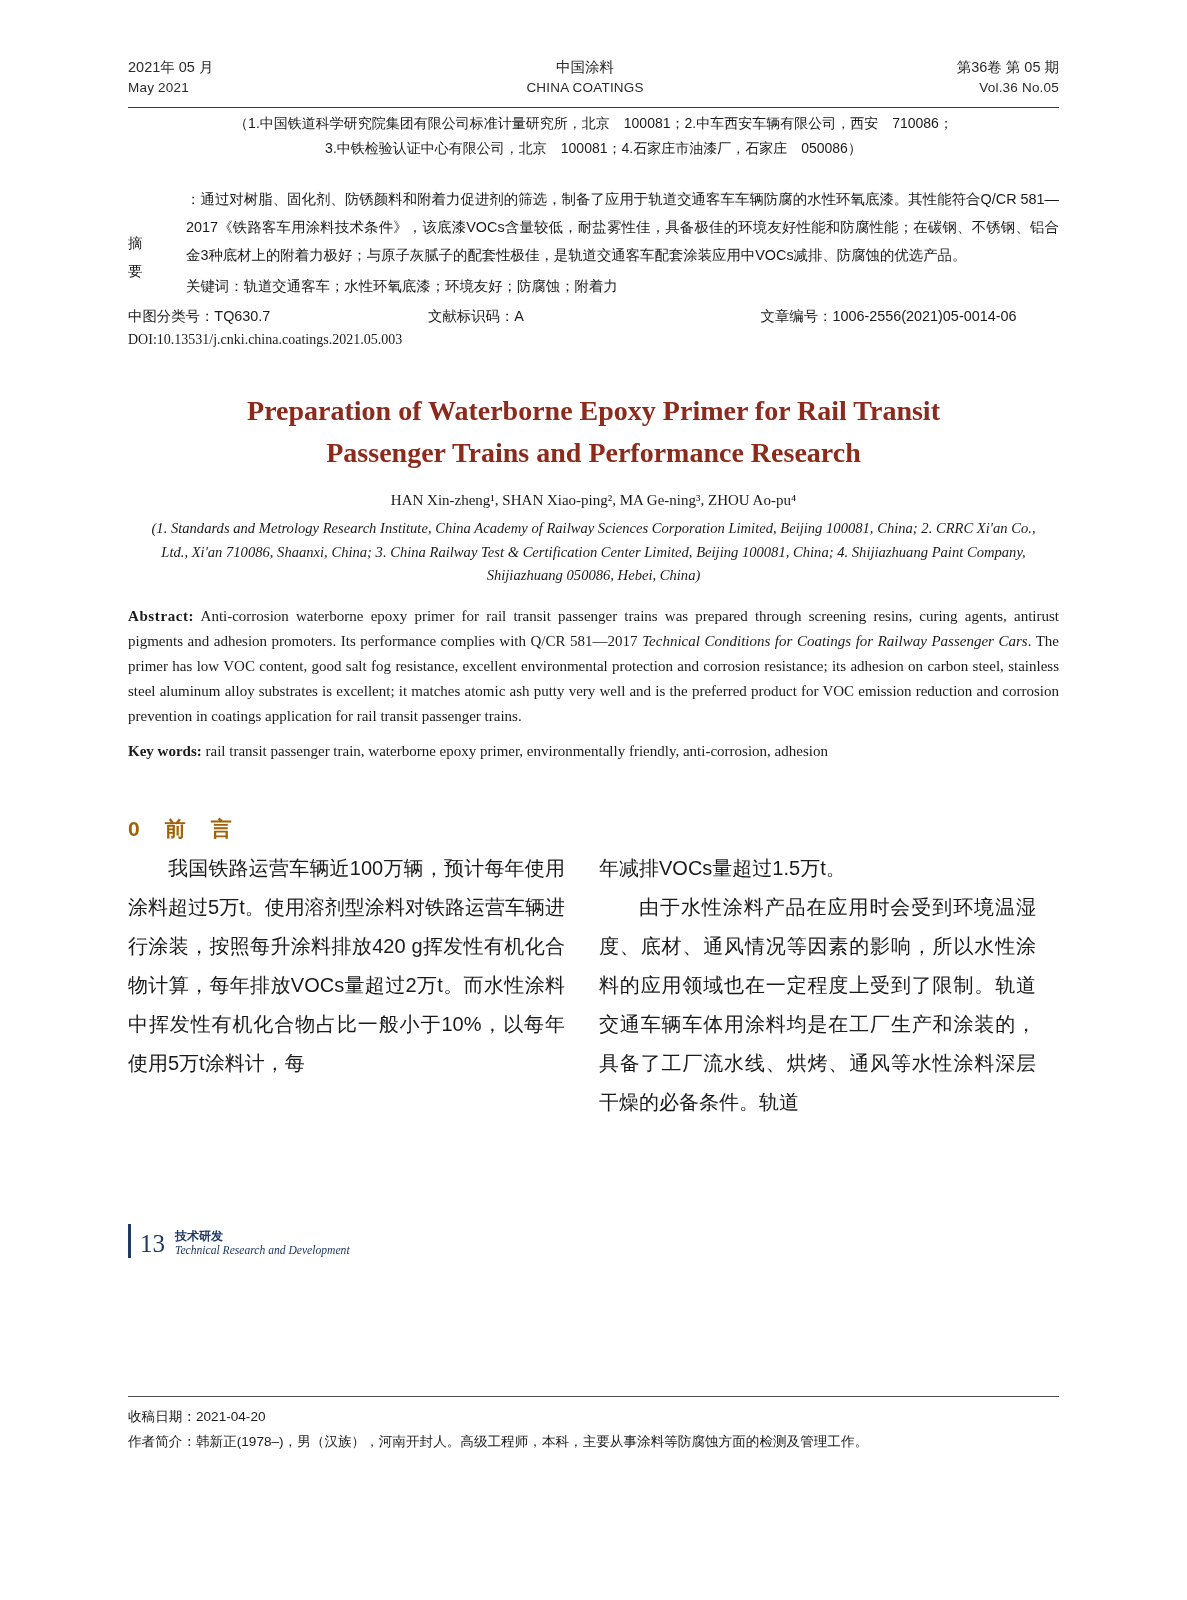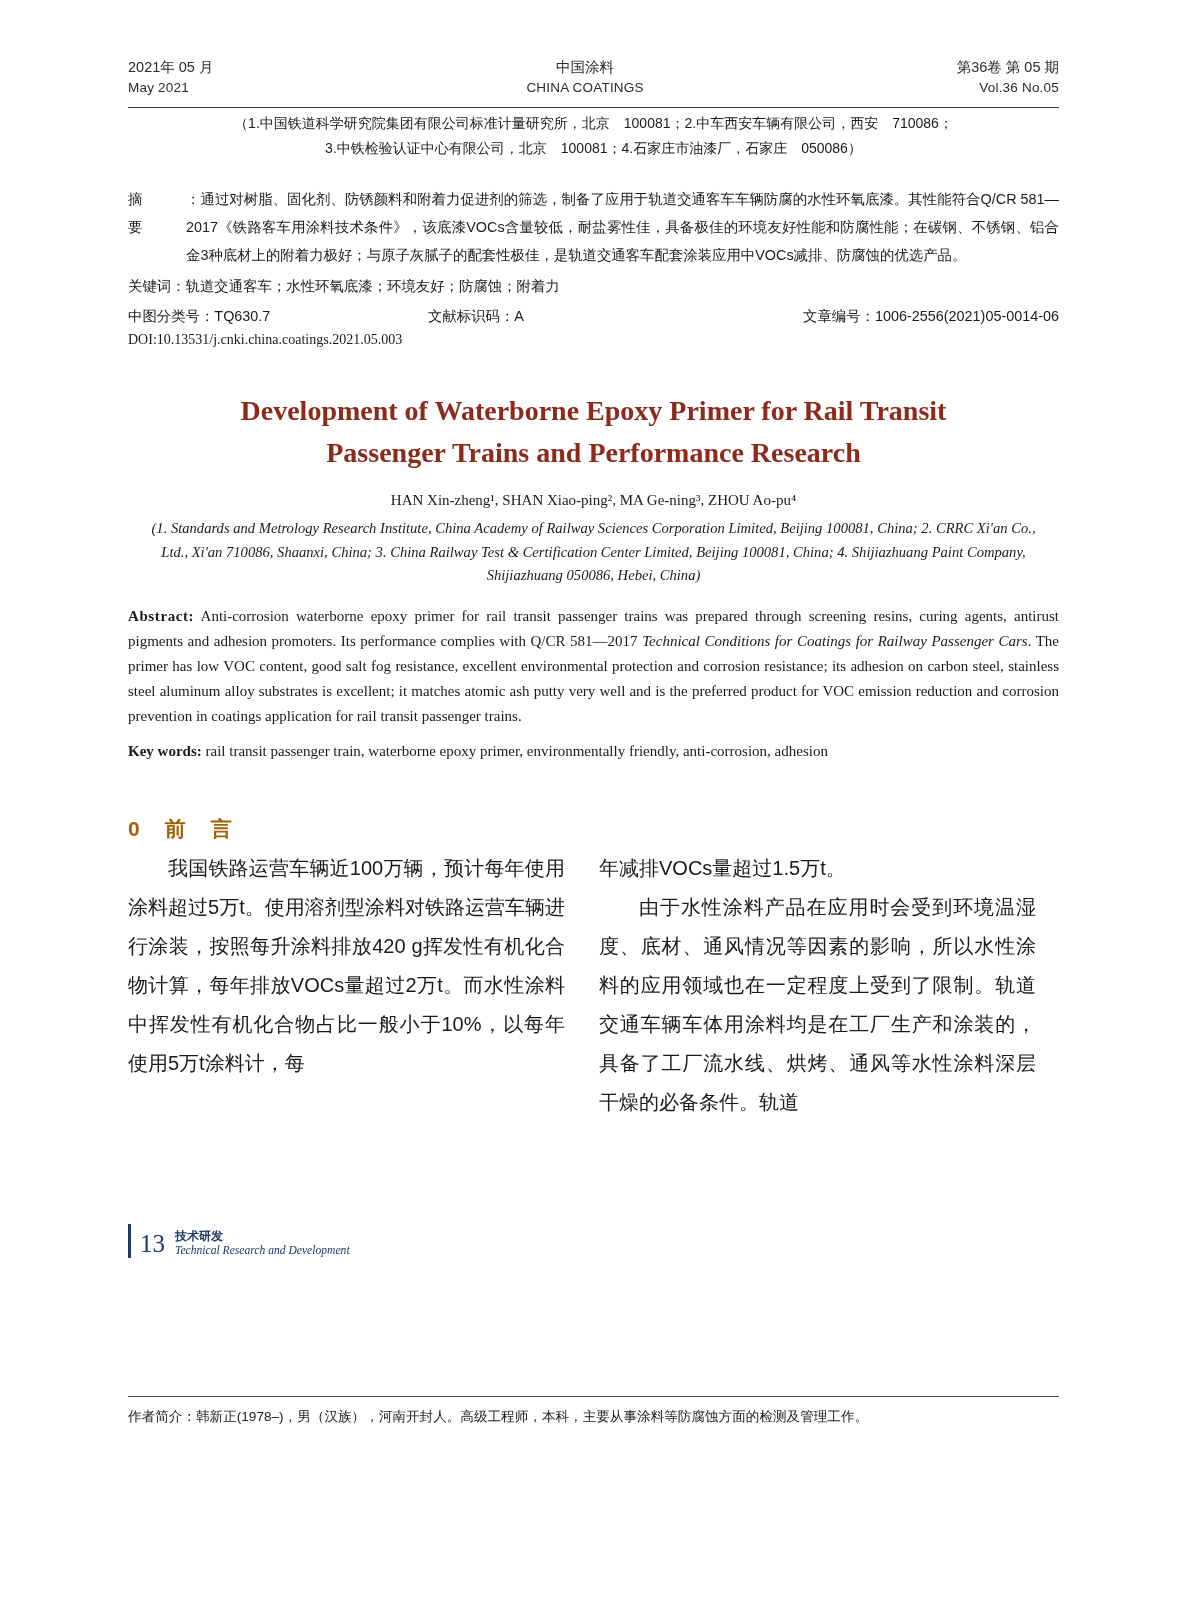--- a/index.html
+++ b/index.html
@@ -72,39 +72,40 @@
   .cn-abs {
     margin-top: 26px;
     font-size: 14.4px;
     line-height: 1.92;
     text-align: justify;
   }
   .cn-abs .lbl {
     float: left;
     width: 58px;
     letter-spacing: 6px;
+    margin-top: 44px;
   }
   .cn-abs .body {
     margin-left: 58px;
     display: block;
   }
   .cn-kw {
     margin-top: 4px;
     font-size: 14.4px;
     line-height: 1.9;
   }
   .cls-row {
     margin-top: 2px;
     font-size: 14.4px;
     line-height: 1.9;
     display: flex;
   }
   .cls-row .c1 { width: 300px; }
   .cls-row .c2 { width: 290px; }
-  .cls-row .c3 { flex: 1; text-align: right; }
+  .cls-row .c3 { flex: 1; text-align: center; }
   .doi {
     margin-top: 2px;
     font-family: "Liberation Serif", serif;
     font-size: 14px;
   }
 
   
   .en-title {
     margin-top: 42px;
     text-align: center;
@@ -257,21 +258,21 @@
   </div>
   <div class="cn-kw">关键词：轨道交通客车；水性环氧底漆；环境友好；防腐蚀；附着力</div>
   <div class="cls-row">
     <span class="c1">中图分类号：TQ630.7</span>
     <span class="c2">文献标识码：A</span>
     <span class="c3">文章编号：1006-2556(2021)05-0014-06</span>
   </div>
   <div class="doi">DOI:10.13531/j.cnki.china.coatings.2021.05.003</div>
 
   <div class="en-title">
-    <div>Development of Waterborne Epoxy Primer for Rail Transit</div>
+    <div>Preparation of Waterborne Epoxy Primer for Rail Transit</div>
     <div>Passenger Trains and Performance Research</div>
   </div>
   <div class="en-authors">HAN Xin-zheng¹, SHAN Xiao-ping², MA Ge-ning³, ZHOU Ao-pu⁴</div>
   <div class="en-affil">(1. Standards and Metrology Research Institute, China Academy of Railway Sciences Corporation Limited, Beijing 100081, China; 2. CRRC Xi'an Co., Ltd., Xi'an 710086, Shaanxi, China; 3. China Railway Test &amp; Certification Center Limited, Beijing 100081, China; 4. Shijiazhuang Paint Company, Shijiazhuang 050086, Hebei, China)</div>
 
   <div class="en-abs">
     <span class="lbl">Abstract:</span><span> Anti-corrosion waterborne epoxy primer for rail transit passenger trains was prepared through screening resins, curing agents, antirust pigments and adhesion promoters. Its performance complies with Q/CR 581—2017 </span><em>Technical Conditions for Coatings for Railway Passenger Cars</em><span>. The primer has low VOC content, good salt fog resistance, excellent environmental protection and corrosion resistance; its adhesion on carbon steel, stainless steel aluminum alloy substrates is excellent; it matches atomic ash putty very well and is the preferred product for VOC emission reduction and corrosion prevention in coatings application for rail transit passenger trains.</span>
   </div>
   <div class="en-kw">
     <span class="lbl">Key words:</span><span> rail transit passenger train, waterborne epoxy primer, environmentally friendly, anti-corrosion, adhesion</span>
@@ -284,20 +285,21 @@
       <p>我国铁路运营车辆近100万辆，预计每年使用涂料超过5万t。使用溶剂型涂料对铁路运营车辆进行涂装，按照每升涂料排放420 g挥发性有机化合物计算，每年排放VOCs量超过2万t。而水性涂料中挥发性有机化合物占比一般小于10%，以每年使用5万t涂料计，每</p>
     </div>
     <div class="col-body col-right-offset">
       <p style="text-indent:0;">年减排VOCs量超过1.5万t。</p>
       <p>由于水性涂料产品在应用时会受到环境温湿度、底材、通风情况等因素的影响，所以水性涂料的应用领域也在一定程度上受到了限制。轨道交通车辆车体用涂料均是在工厂生产和涂装的，具备了工厂流水线、烘烤、通风等水性涂料深层干燥的必备条件。轨道</p>
     </div>
   </div>
 
   <div class="footnote-rule"></div>
   <div class="footnotes">
+    <div>收稿日期：2021-04-20</div>
     <div>作者简介：韩新正(1978–)，男（汉族），河南开封人。高级工程师，本科，主要从事涂料等防腐蚀方面的检测及管理工作。</div>
   </div>
 
   <div class="footer">
     <div class="bar"></div>
     <div class="pno">13</div>
     <div class="ftext">
       <div class="cn">技术研发</div>
       <div class="en">Technical Research and Development</div>
     </div>

